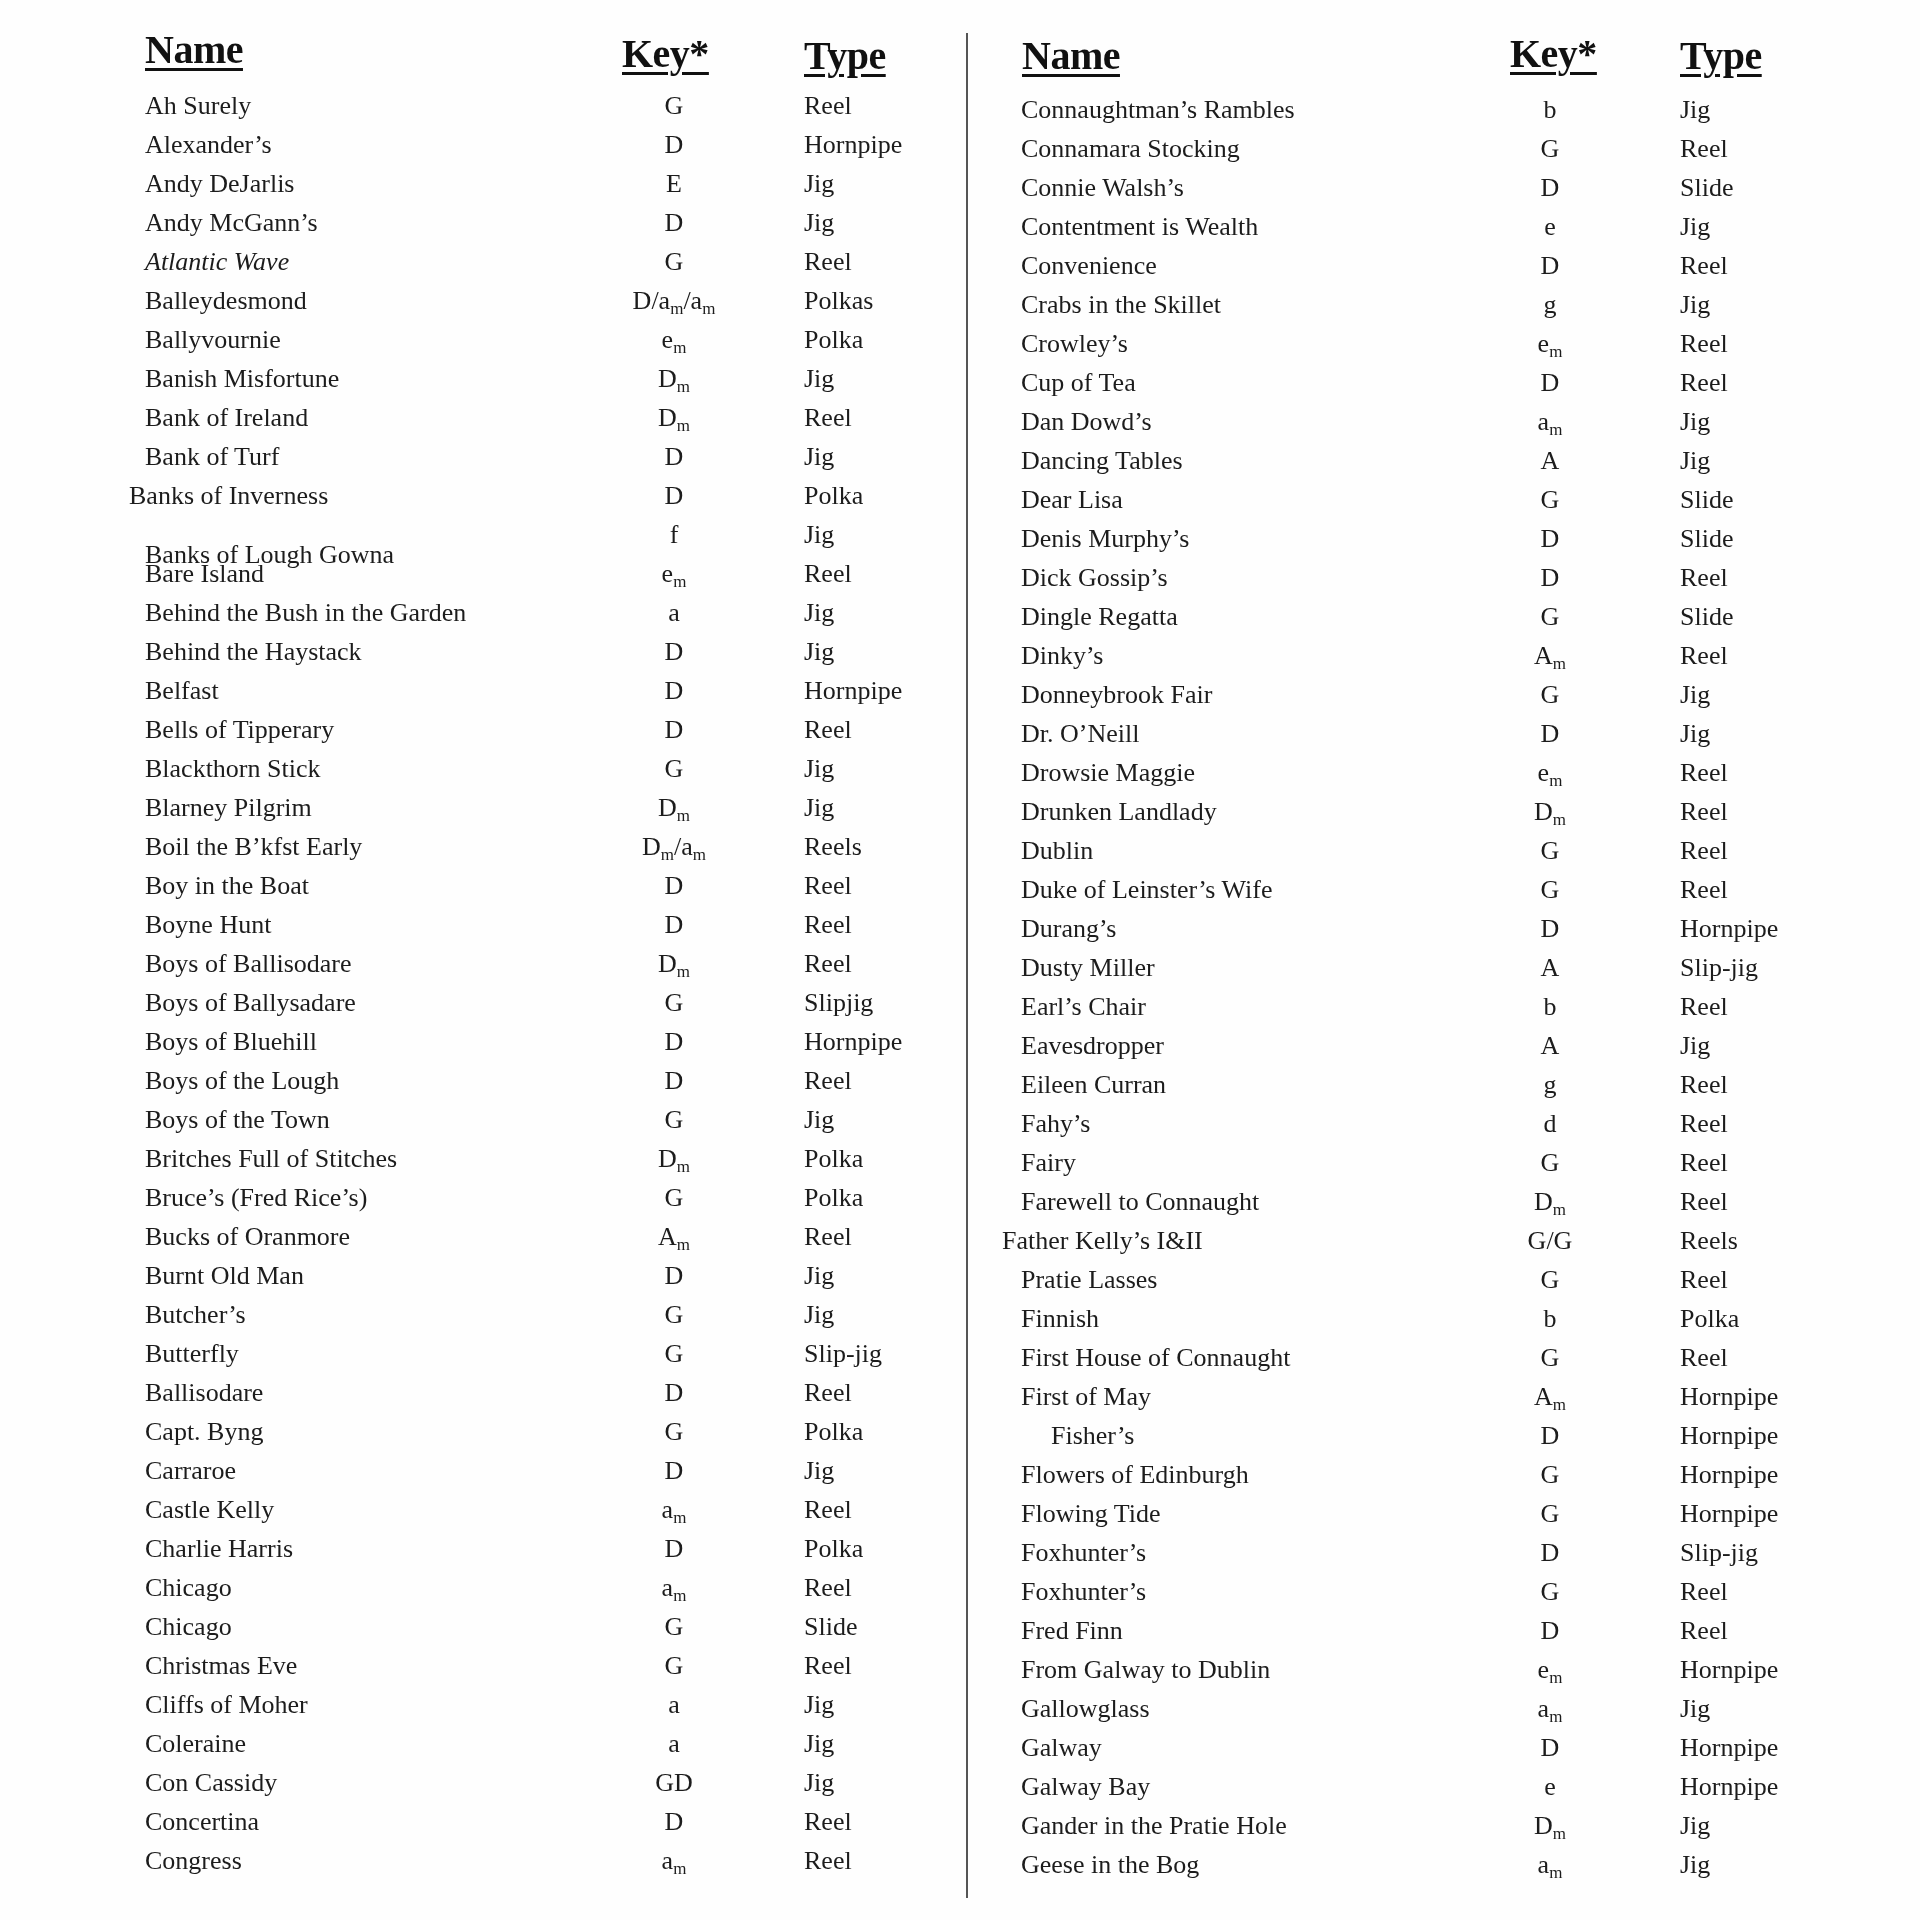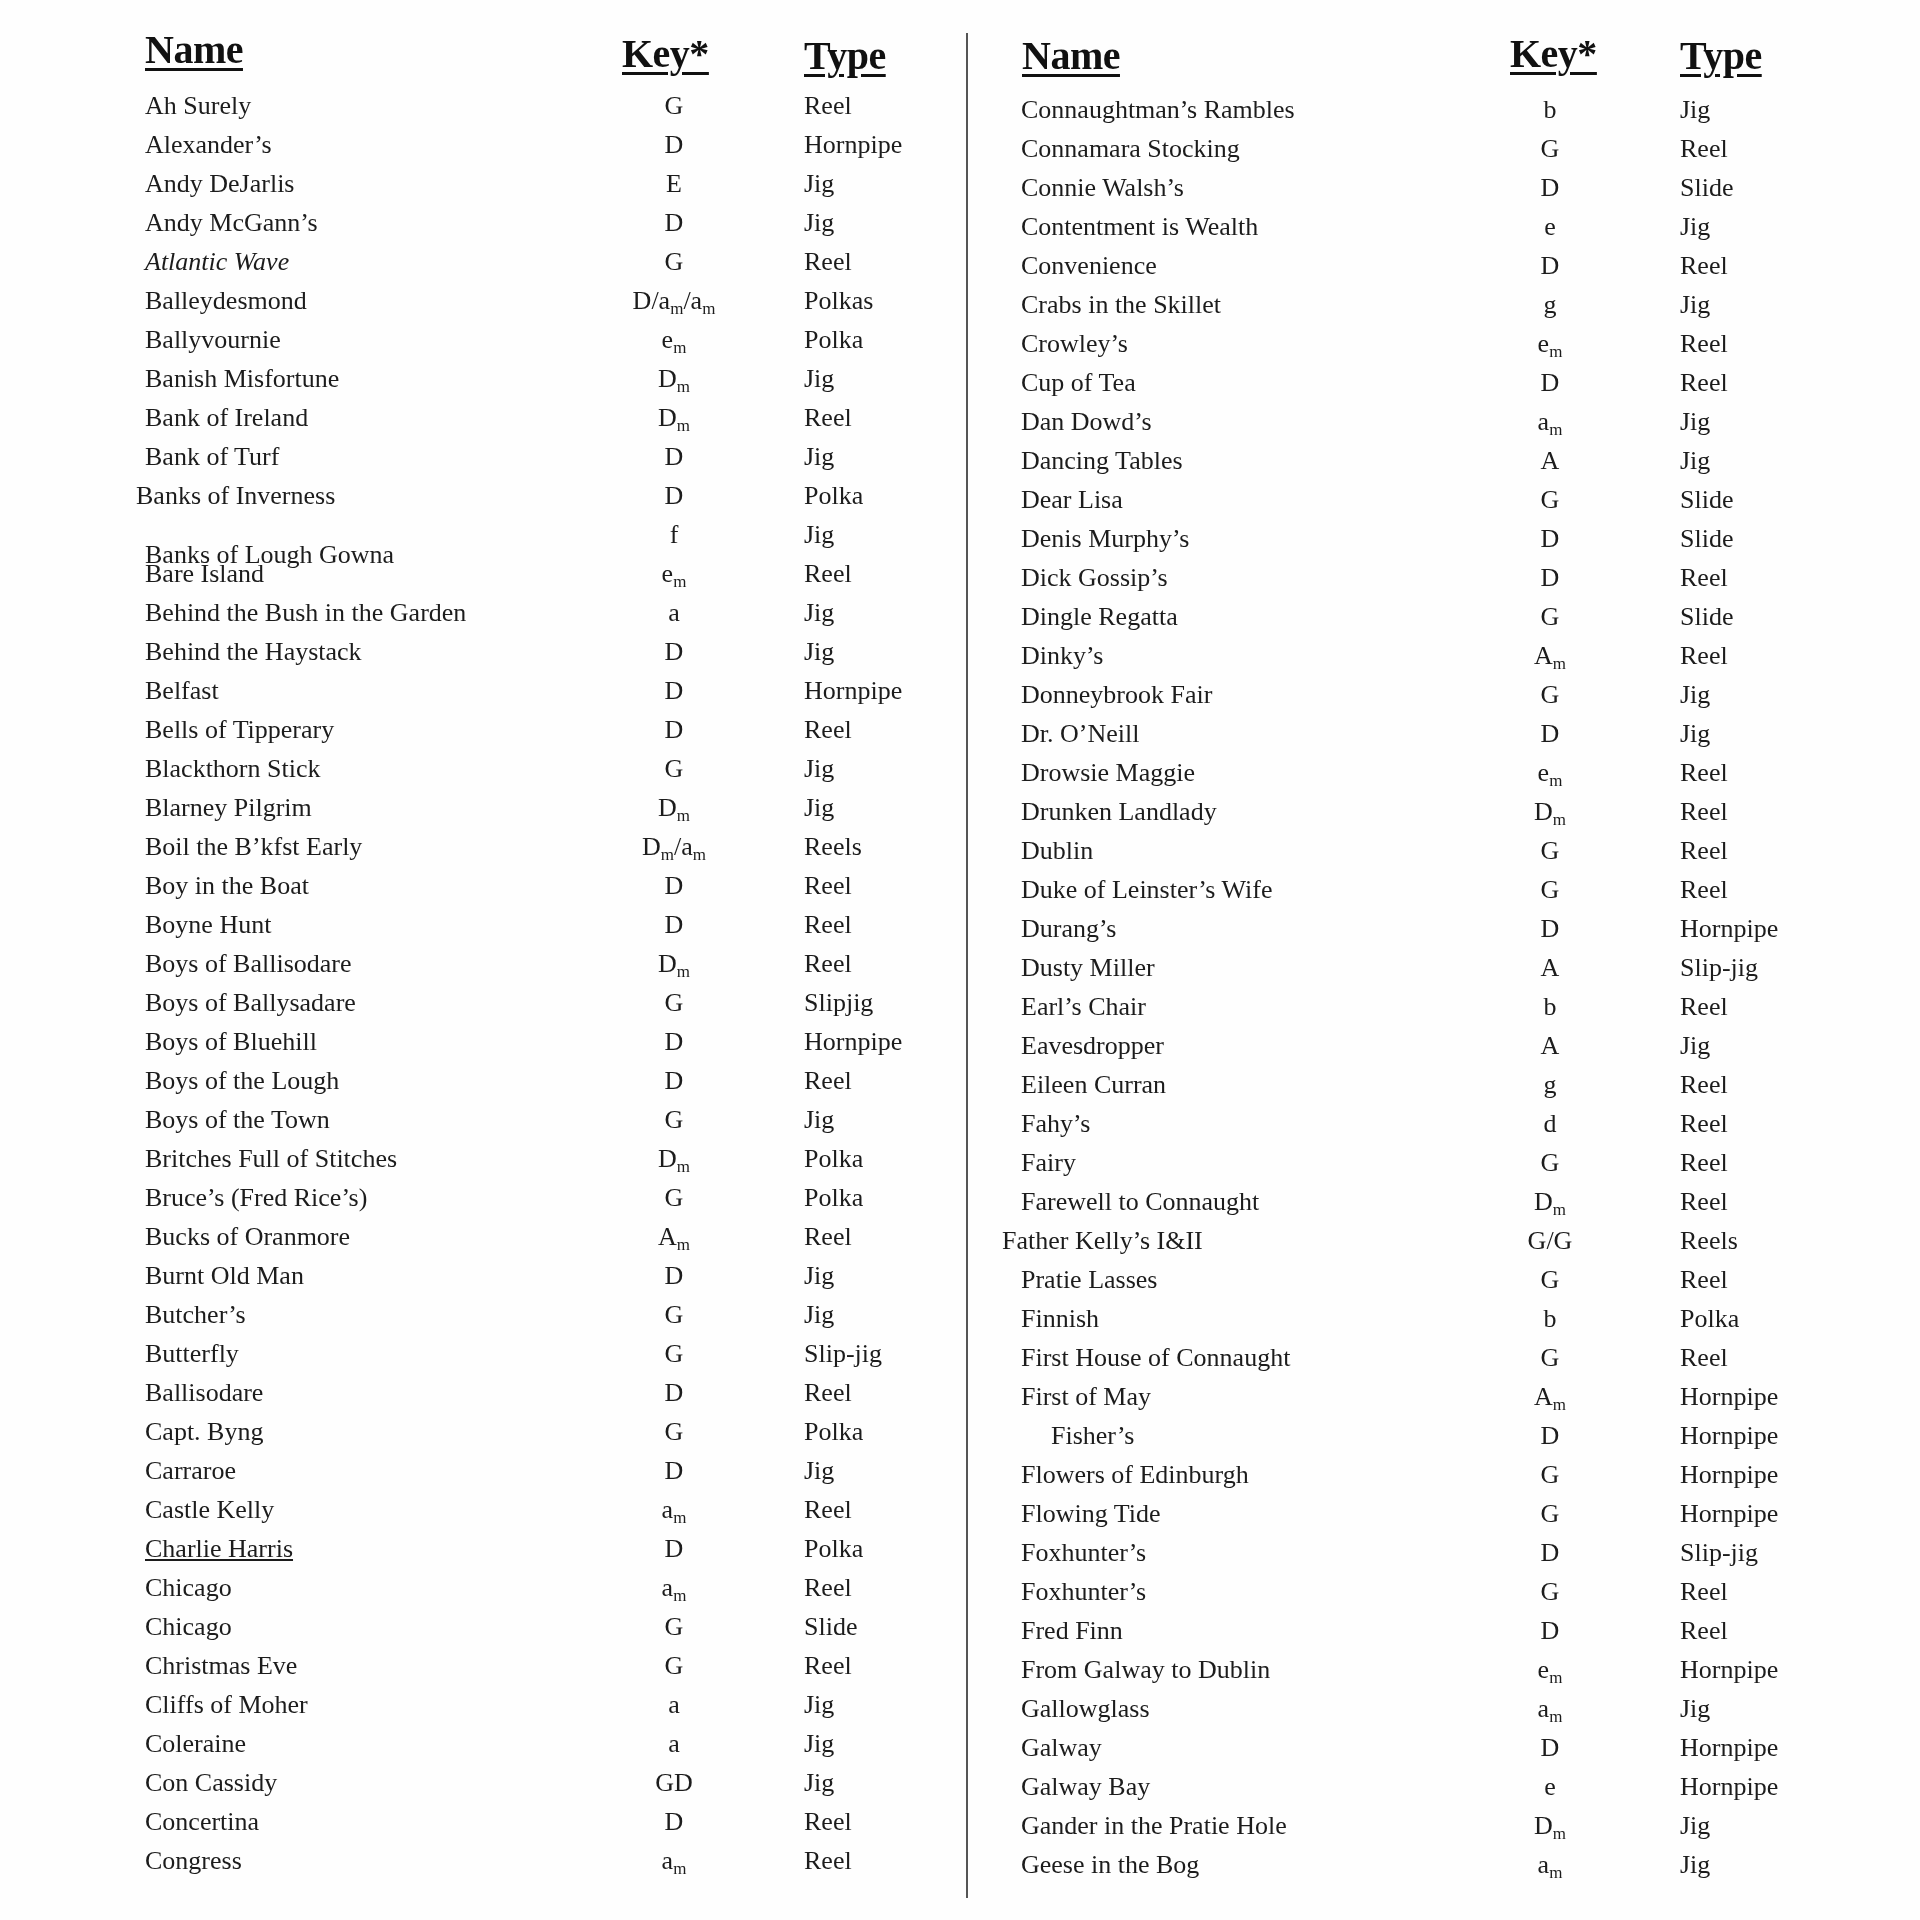--- a/index.html
+++ b/index.html
@@ -78,21 +78,21 @@
         <span class="cell-name" style="left: 145px;">Bank of Ireland</span>
         <span class="cell-key" style="left: 614px;">D<sub>m</sub></span>
         <span class="cell-type" style="left: 804px;">Reel</span>
       </div>
       <div class="row" style="top: 437px; left: 0px;">
         <span class="cell-name" style="left: 145px;">Bank of Turf</span>
         <span class="cell-key" style="left: 614px;">D</span>
         <span class="cell-type" style="left: 804px;">Jig</span>
       </div>
       <div class="row" style="top: 476px; left: 0px;">
-        <span class="cell-name" style="left: 136px;">Banks of Inverness</span>
+        <span class="cell-name" style="left: 129px;">Banks of Inverness</span>
         <span class="cell-key" style="left: 614px;">D</span>
         <span class="cell-type" style="left: 804px;">Polka</span>
       </div>
       <div class="row" style="top: 515px; left: 0px;">
         <span class="cell-name" style="left: 145px; margin-top: 20px;">Banks of Lough Gowna</span>
         <span class="cell-key" style="left: 614px;">f</span>
         <span class="cell-type" style="left: 804px;">Jig</span>
       </div>
       <div class="row" style="top: 554px; left: 0px;">
         <span class="cell-name" style="left: 145px;">Bare Island</span>
@@ -213,21 +213,21 @@
         <span class="cell-name" style="left: 145px;">Carraroe</span>
         <span class="cell-key" style="left: 614px;">D</span>
         <span class="cell-type" style="left: 804px;">Jig</span>
       </div>
       <div class="row" style="top: 1490px; left: 0px;">
         <span class="cell-name" style="left: 145px;">Castle Kelly</span>
         <span class="cell-key" style="left: 614px;">a<sub>m</sub></span>
         <span class="cell-type" style="left: 804px;">Reel</span>
       </div>
       <div class="row" style="top: 1529px; left: 0px;">
-        <span class="cell-name" style="left: 145px; text-decoration: underline;">Charlie Harris</span>
+        <span class="cell-name" style="left: 145px;">Charlie Harris</span>
         <span class="cell-key" style="left: 614px;">D</span>
         <span class="cell-type" style="left: 804px;">Polka</span>
       </div>
       <div class="row" style="top: 1568px; left: 0px;">
         <span class="cell-name" style="left: 145px;">Chicago</span>
         <span class="cell-key" style="left: 614px;">a<sub>m</sub></span>
         <span class="cell-type" style="left: 804px;">Reel</span>
       </div>
       <div class="row" style="top: 1607px; left: 0px;">
         <span class="cell-name" style="left: 145px;">Chicago</span>

